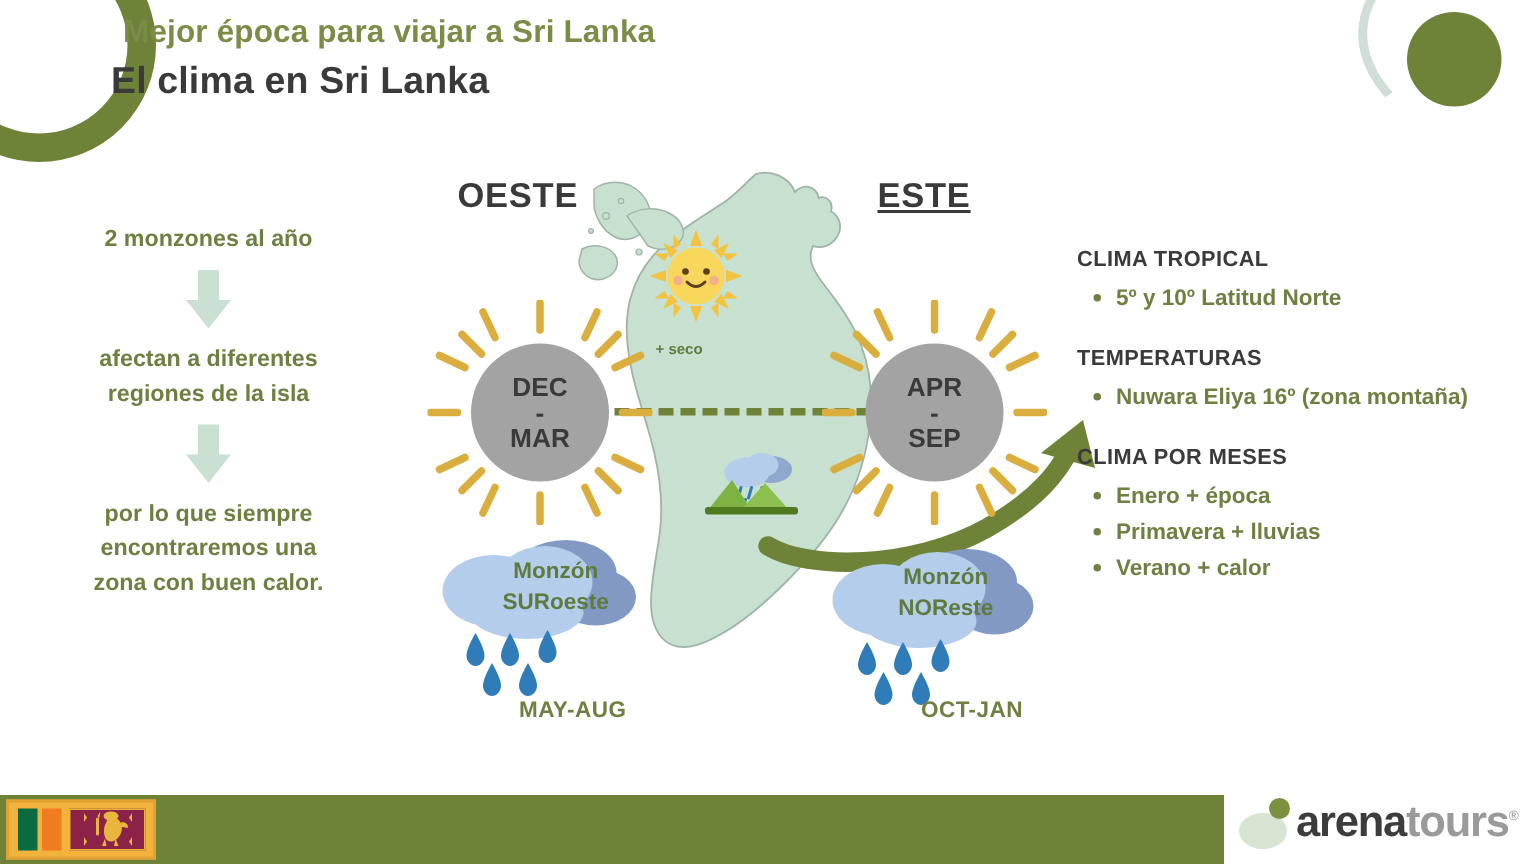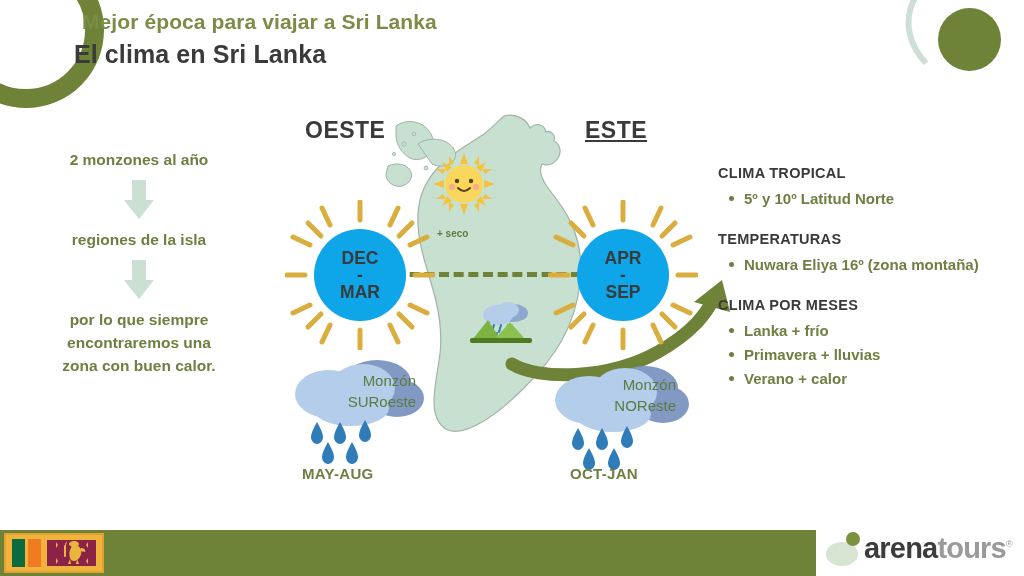--- a/index.html
+++ b/index.html
@@ -33,35 +33,35 @@
       border-top:19px solid #C9E0D3;}
   .map-svg{position:absolute;left:0;top:0;}
   .lbl-oeste{position:absolute;left:305px;top:117px;font-size:23px;font-weight:bold;color:#3A3A3A;letter-spacing:.5px;text-align:center;}
   .lbl-este{position:absolute;left:585px;top:117px;font-size:23px;font-weight:bold;color:#3A3A3A;letter-spacing:.5px;text-decoration:underline;}
   .seco{position:absolute;left:437px;top:228px;font-size:10px;font-weight:bold;color:#5E7A3E;}
 
   
   .sunbadge{position:absolute;width:150px;height:150px;}
   .sunbadge .rays{position:absolute;left:0;top:0;}
   .sunbadge .disc{position:absolute;left:29px;top:29px;width:92px;height:92px;border-radius:50%;
-      background:#0ea5e9;display:flex;flex-direction:column;align-items:center;justify-content:center;}
+      background:#a3a3a3;display:flex;flex-direction:column;align-items:center;justify-content:center;}
   .sunbadge .disc span{font-size:17.5px;font-weight:bold;color:#3A3A3A;line-height:17px;display:block;}
   #sun-west{left:285px;top:200px;}
   #sun-east{left:548px;top:200px;}
 
   .dashline{position:absolute;left:395px;top:272px;width:230px;height:0;
       border-top:5px dashed #6E8238;}
 
   
   .cloudgrp{position:absolute;width:175px;height:130px;}
   #cloud-sw{left:285px;top:356px;}
   #cloud-ne{left:545px;top:360px;}
-  .cloudgrp .ctext{position:absolute;left:16px;top:14px;width:115px;text-align:right;
-      font-size:15px;font-weight:normal;color:#5E7A3E;line-height:21px;z-index:5;}
-  .monthlbl{position:absolute;font-size:15px;font-weight:bold;color:#6E7F42;letter-spacing:.3px;}
+  .cloudgrp .ctext{position:absolute;left:28px;top:14px;width:115px;text-align:center;
+      font-size:15px;font-weight:bold;color:#5E7A3E;line-height:21px;z-index:5;}
+  .monthlbl{position:absolute;font-size:15px;font-weight:bold;color:#6E7F42;letter-spacing:.3px;margin-left:44px;}
   #month-sw{left:302px;top:465px;}
   #month-ne{left:570px;top:465px;}
 
   
   .rightcol{position:absolute;left:718px;top:152px;width:306px;margin-top:13px;}
   .r-head{font-size:14.5px;font-weight:bold;color:#3A3A3A;letter-spacing:.3px;margin-bottom:6px;}
   .r-li{font-size:15px;font-weight:bold;color:#6E7F42;line-height:24px;
       padding-left:26px;position:relative;white-space:nowrap;}
   .r-li::before{content:"";position:absolute;left:11px;top:9px;width:5px;height:5px;
       border-radius:50%;background:#6E7F42;}
@@ -97,20 +97,21 @@
   <div class="title">Mejor época para viajar a Sri Lanka</div>
   <div class="subtitle">El clima en Sri Lanka</div>
 
   <div class="leftcol">
     <div class="lc-text">2 monzones al año</div>
     <div class="lc-arrow">
         <i></i>
         <b></b>
       </div>
     <div class="lc-text">
+      <div>afectan a diferentes</div>
       <div>regiones de la isla</div>
     </div>
     <div class="lc-arrow">
         <i></i>
         <b></b>
       </div>
     <div class="lc-text">
       <div>por lo que siempre</div>
       <div>encontraremos una</div>
       <div>zona con buen calor.</div>
@@ -294,21 +295,21 @@
     <div class="r-block">
       <div class="r-head">CLIMA TROPICAL</div>
       <div class="r-li">5º y 10º Latitud Norte</div>
     </div>
     <div class="r-block">
       <div class="r-head">TEMPERATURAS</div>
       <div class="r-li">Nuwara Eliya 16º (zona montaña)</div>
     </div>
     <div class="r-block">
       <div class="r-head">CLIMA POR MESES</div>
-      <div class="r-li">Lanka + frío</div>
+      <div class="r-li">Enero + época</div>
       <div class="r-li">Primavera + lluvias</div>
       <div class="r-li">Verano + calor</div>
     </div>
   </div>
 
   <div class="footbar"></div>
   <div class="flag">
     <div class="stripe-g"></div>
     <div class="stripe-o"></div>
     <div class="field">

